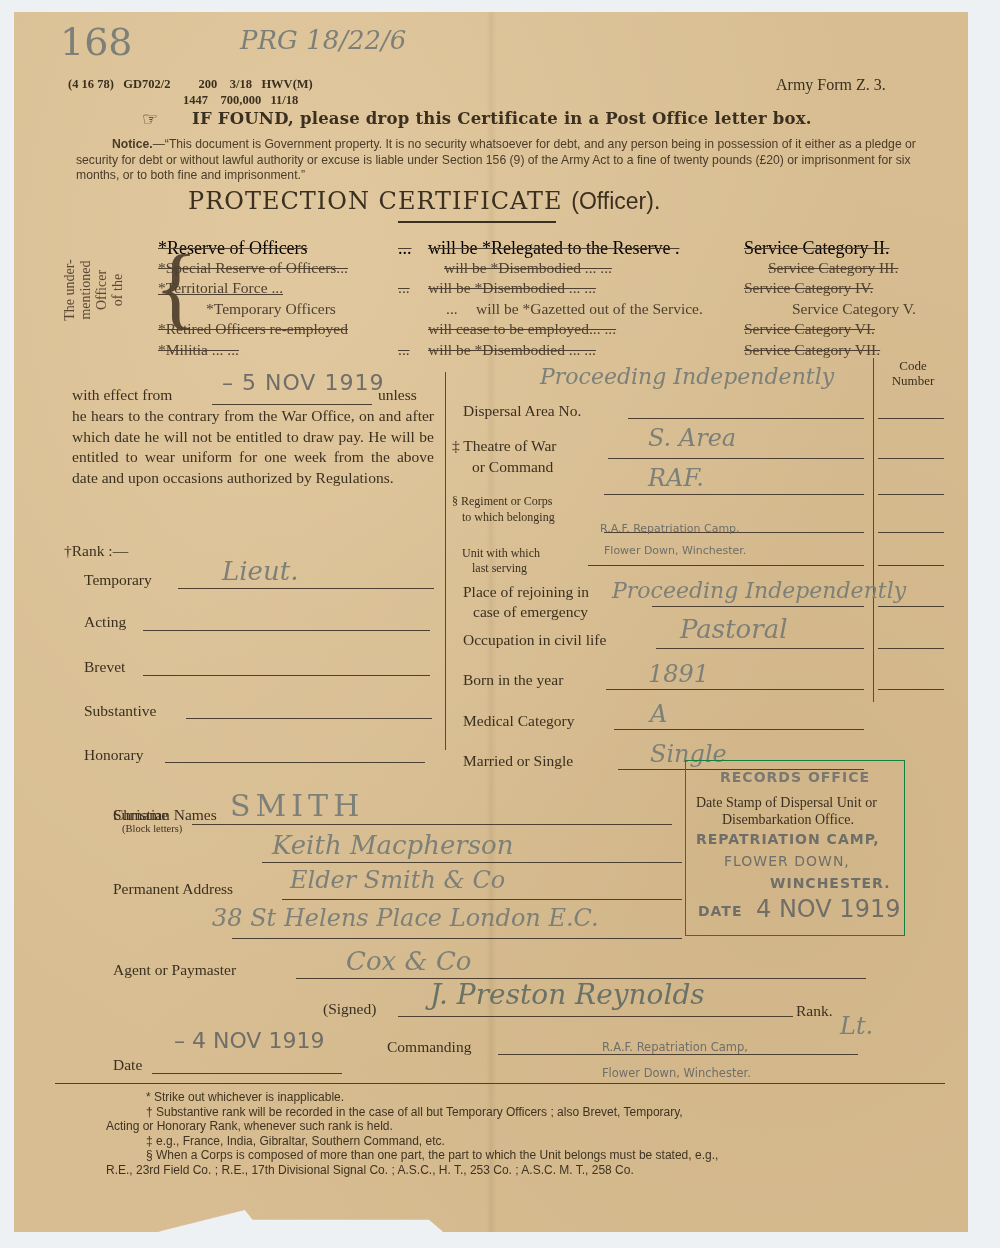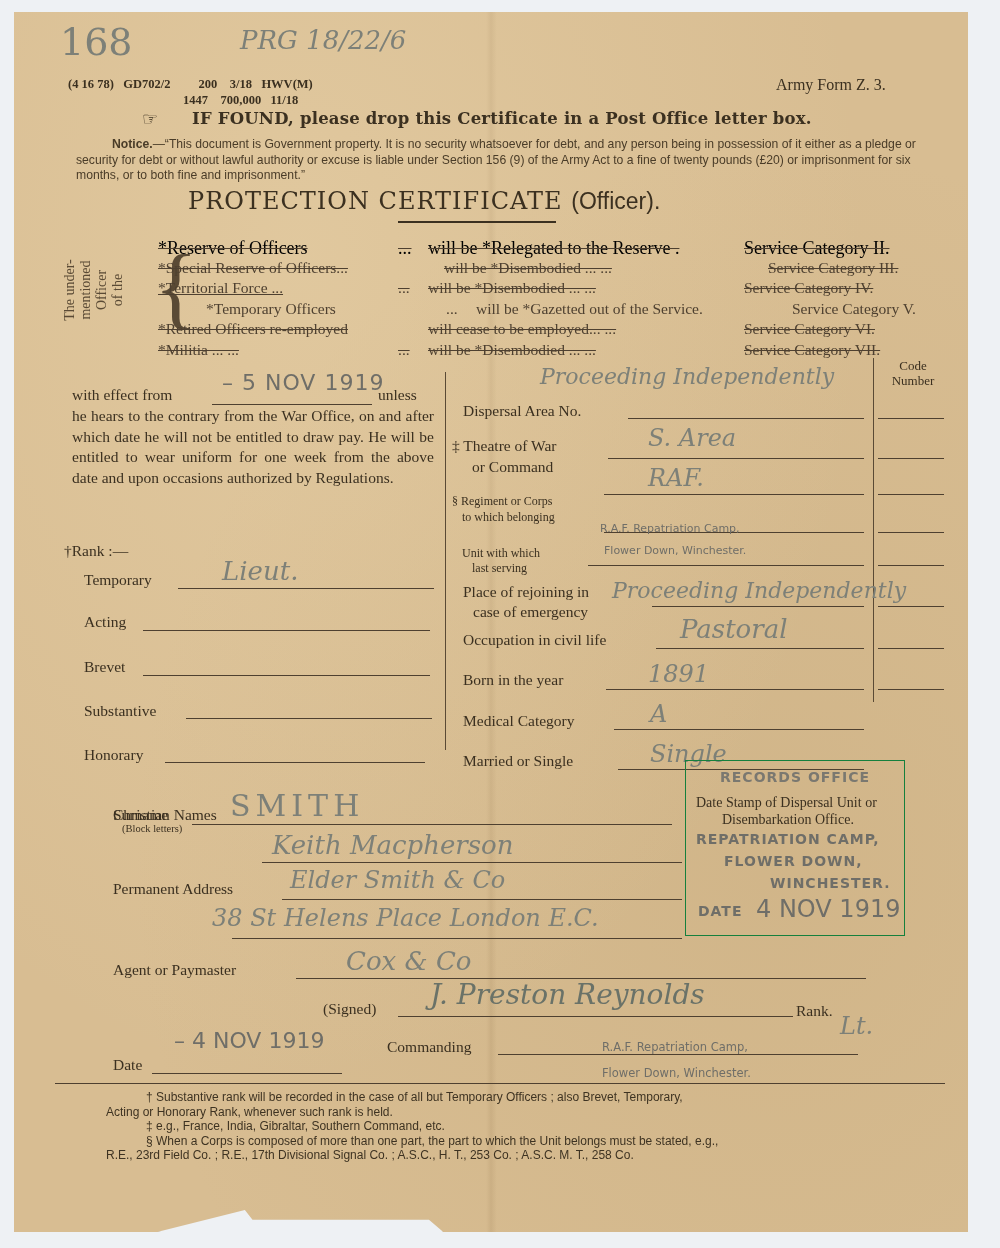--- a/index.html
+++ b/index.html
@@ -168,21 +168,21 @@
 
 <div class="abs label" style="left:463px;top:752px;">Married or Single</div>
 <div class="abs hand" style="left:650px;top:740px;font-size:24px;">Single</div>
 <div class="line" style="left:618px;top:769px;width:246px;"></div>
 
 <div class="abs" style="left:685px;top:760px;width:218px;height:174px;border:1px solid #15803d;">
   <div class="stamp" style="position:absolute;left:0;width:100%;top:8px;text-align:center;font-size:14px;font-weight:bold;color:#7a7870;">RECORDS OFFICE</div>
   <div style="position:absolute;left:10px;top:34px;width:230px;font-size:14px;color:#3b3020;">Date Stamp of Dispersal Unit or</div>
   <div style="position:absolute;left:36px;top:51px;font-size:14px;color:#3b3020;">Disembarkation Office.</div>
   <div class="stamp" style="position:absolute;left:10px;top:70px;font-size:14px;font-weight:bold;">REPATRIATION CAMP,</div>
-  <div class="stamp" style="position:absolute;left:38px;top:92px;font-size:14px;font-weight:bold;">FLOWER DOWN,</div>
+  <div class="stamp" style="position:absolute;left:38px;top:92px;font-size:14px;font-weight:normal;">FLOWER DOWN,</div>
   <div class="stamp" style="position:absolute;left:84px;top:114px;font-size:14px;font-weight:bold;">WINCHESTER.</div>
   <div class="stamp" style="position:absolute;left:12px;top:142px;font-size:14px;font-weight:bold;">DATE</div>
   <div class="stamp" style="position:absolute;left:70px;top:134px;font-size:24px;letter-spacing:0;">4 NOV 1919</div>
 </div>
 
 <div class="abs label" style="left:113px;top:806px;">Surname</div>
 <div class="abs" style="left:122px;top:823px;font-size:10.5px;">(Block letters)</div>
 <div class="abs hand" style="left:230px;top:788px;font-size:30px;font-style:normal;letter-spacing:5px;">SMITH</div>
 <div class="line" style="left:192px;top:824px;width:480px;"></div>
 
@@ -210,18 +210,19 @@
 <div class="abs label" style="left:387px;top:1038px;">Commanding</div>
 <div class="line" style="left:498px;top:1054px;width:360px;"></div>
 <div class="abs stamp" style="left:602px;top:1040px;font-size:11.5px;letter-spacing:0;">R.A.F. Repatriation Camp,</div>
 <div class="abs stamp" style="left:602px;top:1066px;font-size:11.5px;letter-spacing:0;">Flower Down, Winchester.</div>
 <div class="abs label" style="left:113px;top:1056px;">Date</div>
 <div class="line" style="left:152px;top:1073px;width:190px;"></div>
 
 <div class="abs" style="left:55px;top:1083px;width:890px;border-bottom:1.5px solid #4e4030;"></div>
 
 <div class="abs foot" style="left:106px;top:1090px;width:800px;">
+  <p style="padding-left:40px;">* Strike out whichever is inapplicable.</p>
   <p style="padding-left:40px;">† Substantive rank will be recorded in the case of all but Temporary Officers ; also Brevet, Temporary,</p>
   <p>Acting or Honorary Rank, whenever such rank is held.</p>
   <p style="padding-left:40px;">‡ e.g., France, India, Gibraltar, Southern Command, etc.</p>
   <p style="padding-left:40px;">§ When a Corps is composed of more than one part, the part to which the Unit belongs must be stated, e.g.,</p>
   <p>R.E., 23rd Field Co. ; R.E., 17th Divisional Signal Co. ; A.S.C., H. T., 253 Co. ; A.S.C. M. T., 258 Co.</p>
 </div>
 
 </body></html>

